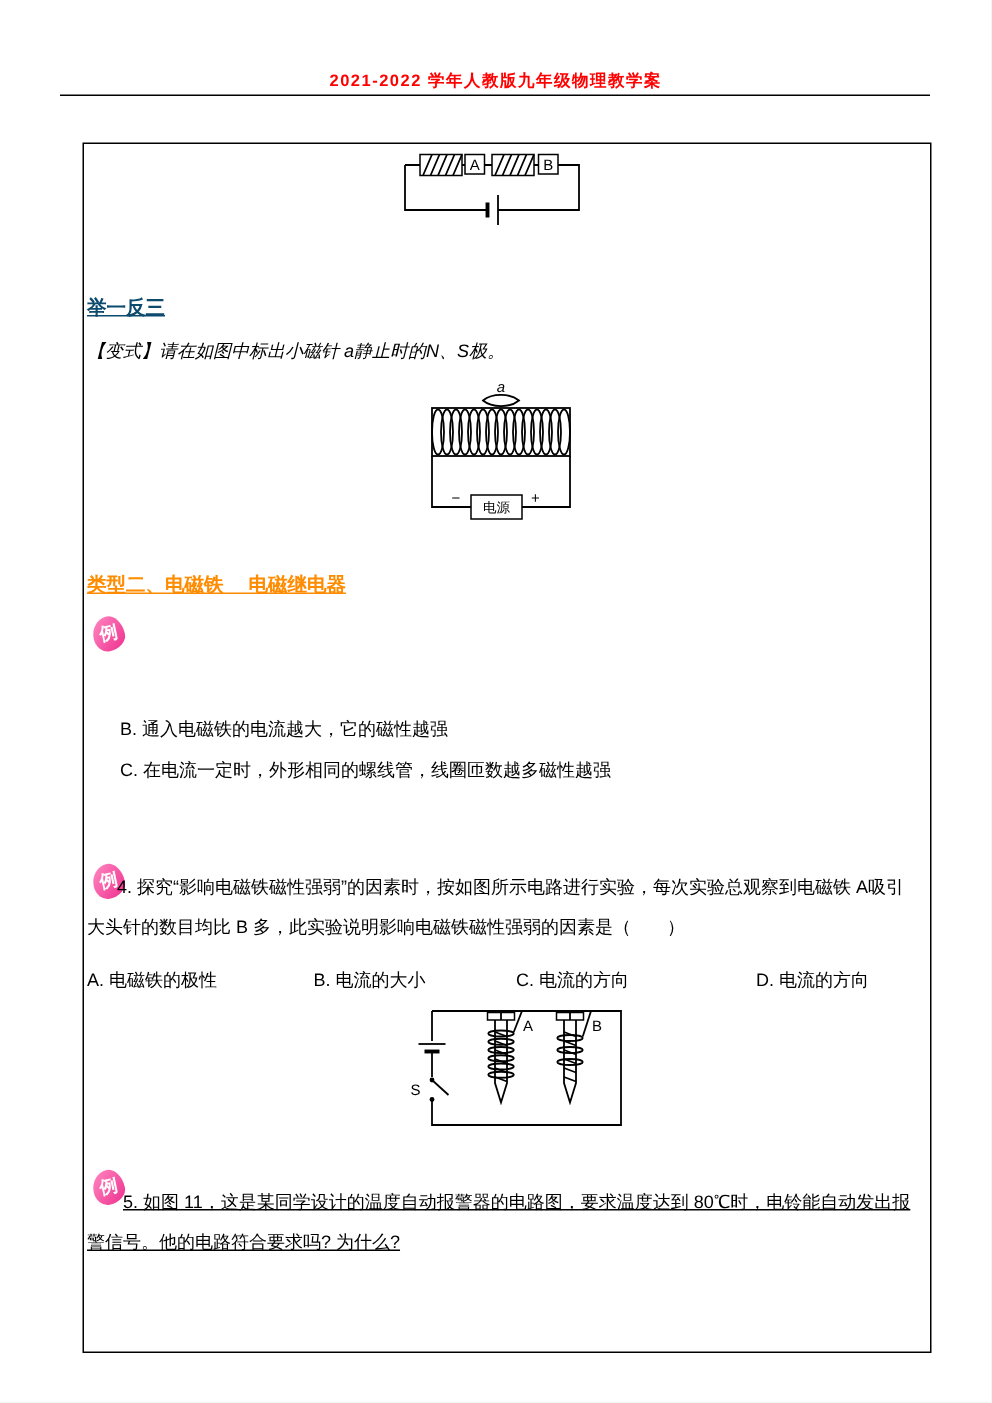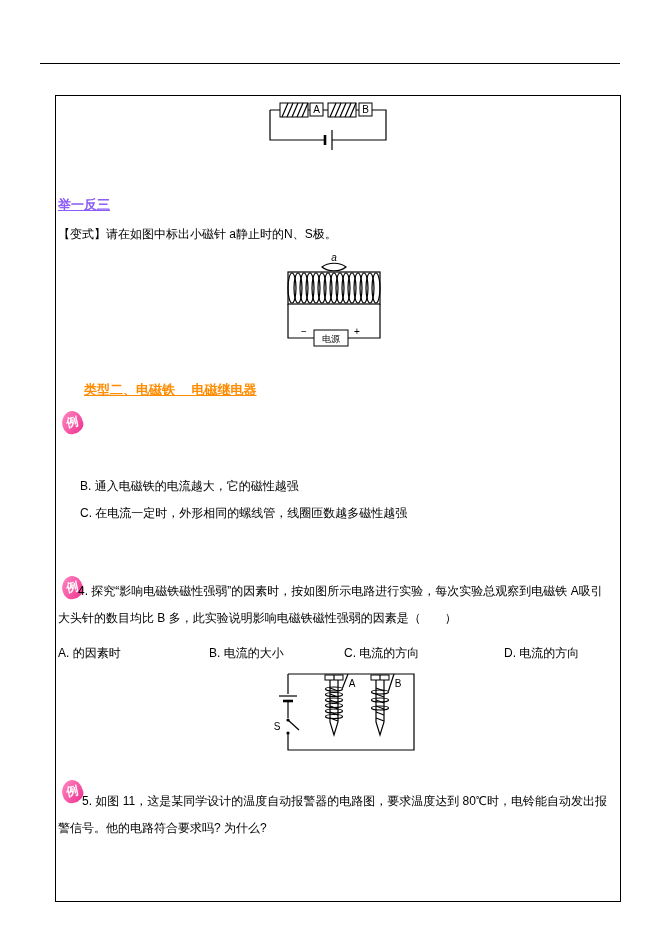--- a/index.html
+++ b/index.html
@@ -18,21 +18,21 @@
     position:absolute; top:63px; left:40px; width:580px; height:0;
     border-top:1px solid #000;
   }
   .content-box {
     position:absolute; left:55px; top:95px; width:566px; height:807px;
     border:1px solid #000;
   }
   .abs { position:absolute; white-space:nowrap; }
   .txt { font-size:12px; line-height:16px; }
   .sec1 {
-    color:#8b5cf6; font-weight:bold; font-size:13px;
+    color:#0c4a6e; font-weight:bold; font-size:13px;
     text-decoration:underline;
   }
   .type2 {
     color:#ff8c00; font-weight:bold; font-size:13px;
     text-decoration:underline;
   }
   .para {
     position:absolute; font-size:12px; line-height:27px; white-space:normal;
   }
   .ex-badge {
@@ -53,20 +53,21 @@
   .optA { left:2px;   top:549px; }
   .optB { left:153px; top:549px; }
   .optC { left:288px; top:549px; }
   .optD { left:448px; top:549px; }
 </style>
 </head>
 <body>
 
 <div class="page">
 
+  <div class="header-title">2021-2022 学年人教版九年级物理教学案</div>
   <div class="header-rule"></div>
 
   <div class="content-box">
 
     <svg class="abs" style="left:210px; top:0px;" width="128" height="62" viewBox="0 0 128 62">
       <path class="w" d="M4 14 H120 V44 H66"></path>
       <path class="w" d="M59 44 H4 V14"></path>
       <rect class="box" x="14" y="7" width="28" height="14"></rect>
       <path class="w" d="M16 21 L22 7 M21 21 L27 7 M26 21 L32 7 M31 21 L37 7 M36 21 L42 7"></path>
       <rect class="box" x="44" y="7" width="13" height="13"></rect>
@@ -74,21 +75,21 @@
       <rect class="box" x="62" y="7" width="28" height="14"></rect>
       <path class="w" d="M64 21 L70 7 M69 21 L75 7 M74 21 L80 7 M79 21 L85 7 M84 21 L90 7"></path>
       <rect class="box" x="93" y="7" width="13" height="13"></rect>
       <text class="svgt" x="99.5" y="17">B</text>
       <line class="w" x1="66" y1="34" x2="66" y2="54"></line>
       <line class="wthick" x1="59" y1="39" x2="59" y2="49"></line>
     </svg>
 
     <div class="abs sec1" style="left:2px; top:100px;">举一反三</div>
 
-    <div class="abs txt" style="left:2px; top:130px;">【变式】请在如图中标出小磁针 a静止时的N、S极。</div>
+    <div class="abs txt" style="left:2px; top:130px;font-style:italic;">【变式】请在如图中标出小磁针 a静止时的N、S极。</div>
 
     <svg class="abs" style="left:222px; top:156px;" width="112" height="100" viewBox="0 0 112 100">
       <text class="svgt svgt-i" x="56" y="9">a</text>
       <path class="w" d="M44 15 C50 10 62 10 68 15 C62 20 50 20 44 15 Z"></path>
       <rect class="w" x="10" y="20" width="92" height="32"></rect>
       <g class="w">
         <ellipse cx="14" cy="36" rx="4" ry="15"></ellipse>
           <ellipse cx="20" cy="36" rx="4" ry="15"></ellipse>
         <ellipse cx="26" cy="36" rx="4" ry="15"></ellipse>
           <ellipse cx="32" cy="36" rx="4" ry="15"></ellipse>
@@ -105,29 +106,29 @@
         <ellipse cx="98" cy="36" rx="4" ry="15"></ellipse>
       </g>
       <path class="w" d="M10 52 V86 H36"></path>
       <path class="w" d="M70 86 H102 V52"></path>
       <rect class="box" x="36" y="78" width="34" height="16"></rect>
       <text class="svgt-sm" x="53" y="89.5">电源</text>
       <text class="svgt" x="26" y="83">−</text>
       <text class="svgt" x="79" y="83">+</text>
     </svg>
 
-    <div class="abs type2" style="left:2px; top:285px;margin-left:26px;">类型二、电磁铁　 电磁继电器</div>
+    <div class="abs type2" style="left:2px; top:285px;">类型二、电磁铁　 电磁继电器</div>
 
     <div class="ex-badge" style="left:6px; top:315px;">例</div>
     <div class="abs txt" style="left:24px; top:382px;">B. 通入电磁铁的电流越大，它的磁性越强</div>
     <div class="abs txt" style="left:24px; top:409px;">C. 在电流一定时，外形相同的螺线管，线圈匝数越多磁性越强</div>
 
     <div class="ex-badge" style="left:6px; top:480px;">例</div>
     <div class="para" style="left:2px; top:482px; width:556px; text-indent:20px;">4. 探究“影响电磁铁磁性强弱”的因素时，按如图所示电路进行实验，每次实验总观察到电磁铁 A吸引大头针的数目均比 B 多，此实验说明影响电磁铁磁性强弱的因素是（　　）</div>
-    <div class="abs txt optA">A. 的因素时</div>
+    <div class="abs txt optA">A. 电磁铁的极性</div>
     <div class="abs txt optB">B. 电流的大小</div>
     <div class="abs txt optC">C. 电流的方向</div>
     <div class="abs txt optD">D. 电流的方向</div>
 
     <svg class="abs" style="left:210px; top:566px;" width="160" height="102" viewBox="0 0 160 102">
 
       <path class="w" d="M22 12 H148 V88 H22 V72"></path>
       <path class="w" d="M22 12 V32"></path>
 
       <line class="w" x1="13" y1="34" x2="31" y2="34"></line>
@@ -165,16 +166,16 @@
           <ellipse cx="114" cy="30" rx="8.5" ry="2"></ellipse>
             <ellipse cx="114" cy="38" rx="8.5" ry="2"></ellipse>
           <ellipse cx="114" cy="46" rx="8.5" ry="2"></ellipse>
         </g>
         <line class="w" x1="122.5" y1="29" x2="128" y2="12"></line>
       </g>
       <text class="svgt" x="132" y="25">B</text>
     </svg>
 
     <div class="ex-badge" style="left:6px; top:684px;">例</div>
-    <div class="para" style="left:2px; top:692px; width:558px; text-indent:24px;">5. 如图 11，这是某同学设计的温度自动报警器的电路图，要求温度达到 80℃时，电铃能自动发出报警信号。他的电路符合要求吗? 为什么?</div>
+    <div class="para" style="left:2px; top:692px; width:558px; text-indent:24px;text-decoration:underline;">5. 如图 11，这是某同学设计的温度自动报警器的电路图，要求温度达到 80℃时，电铃能自动发出报警信号。他的电路符合要求吗? 为什么?</div>
 
   </div>
 </div>
 
 </body></html>

